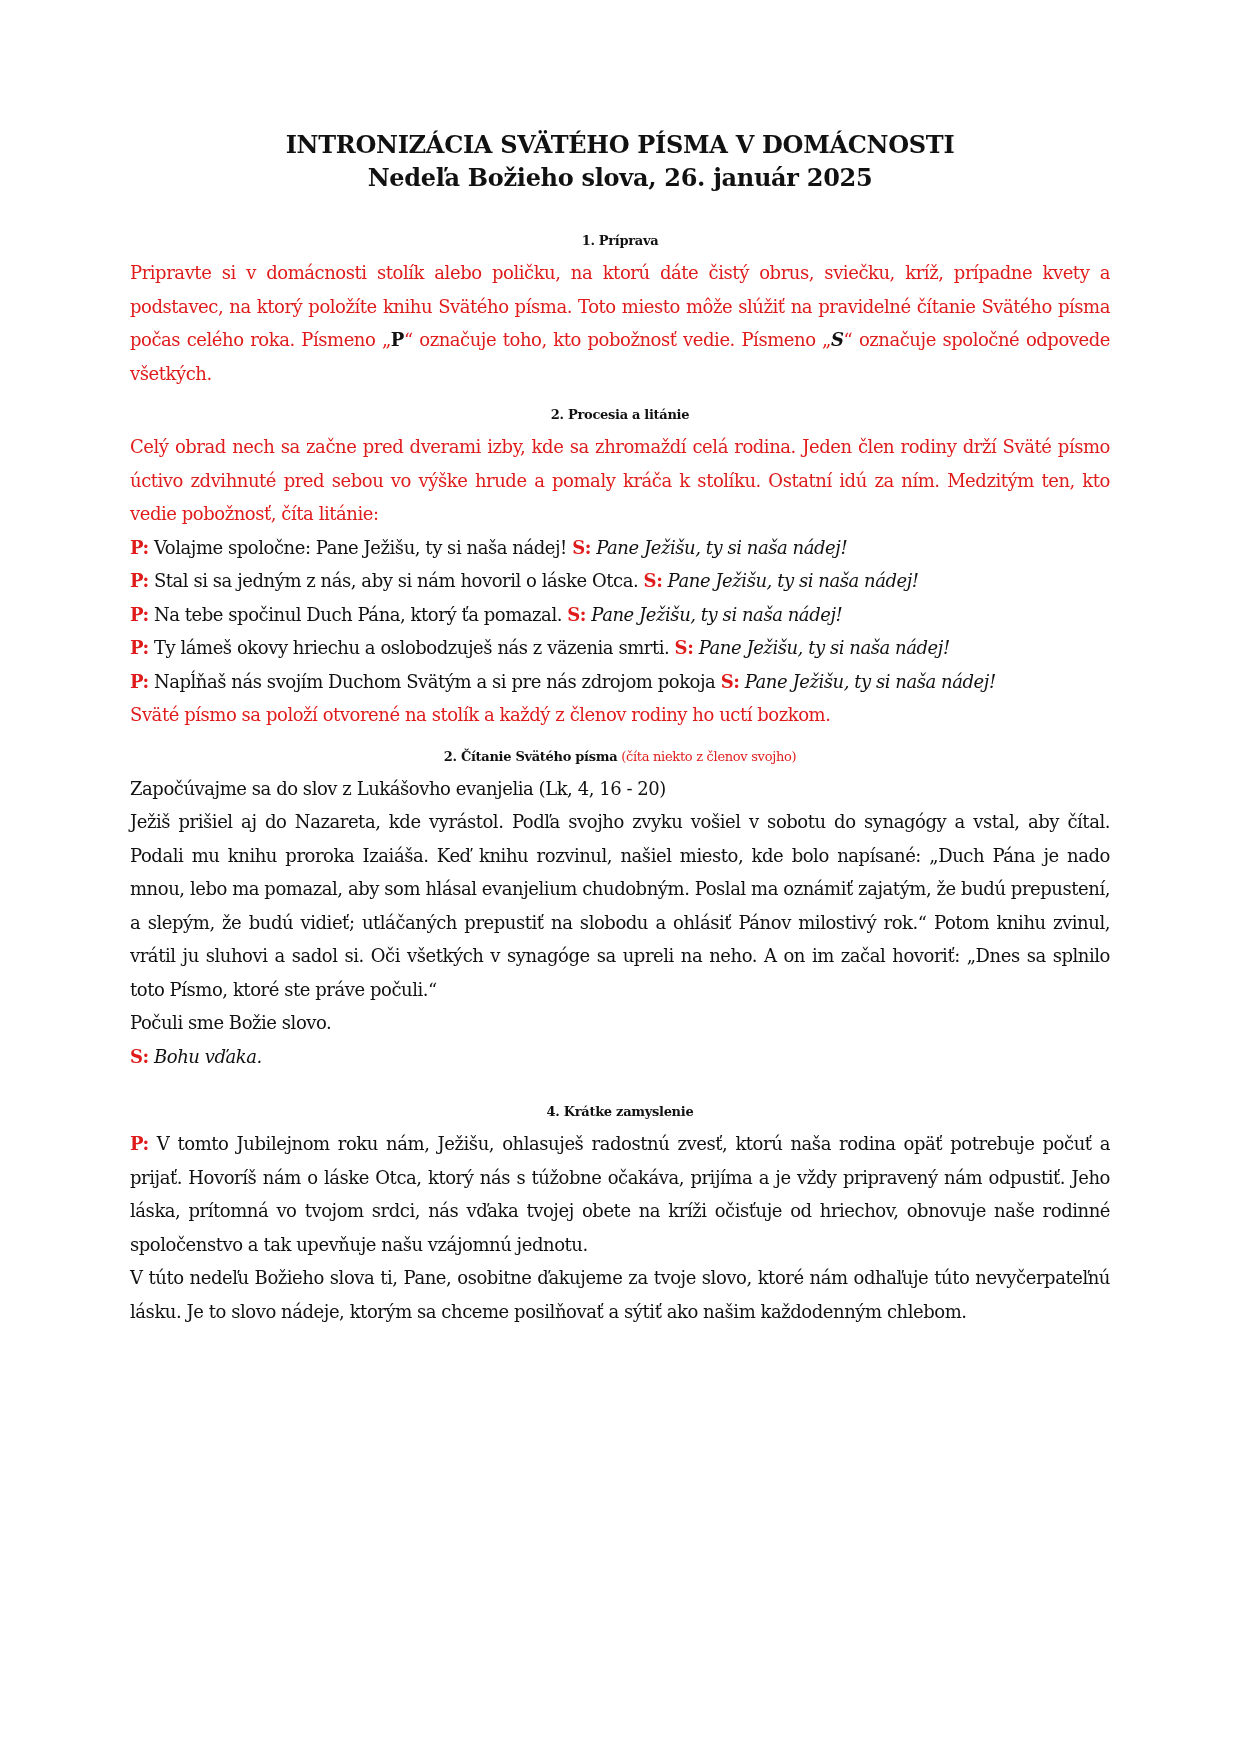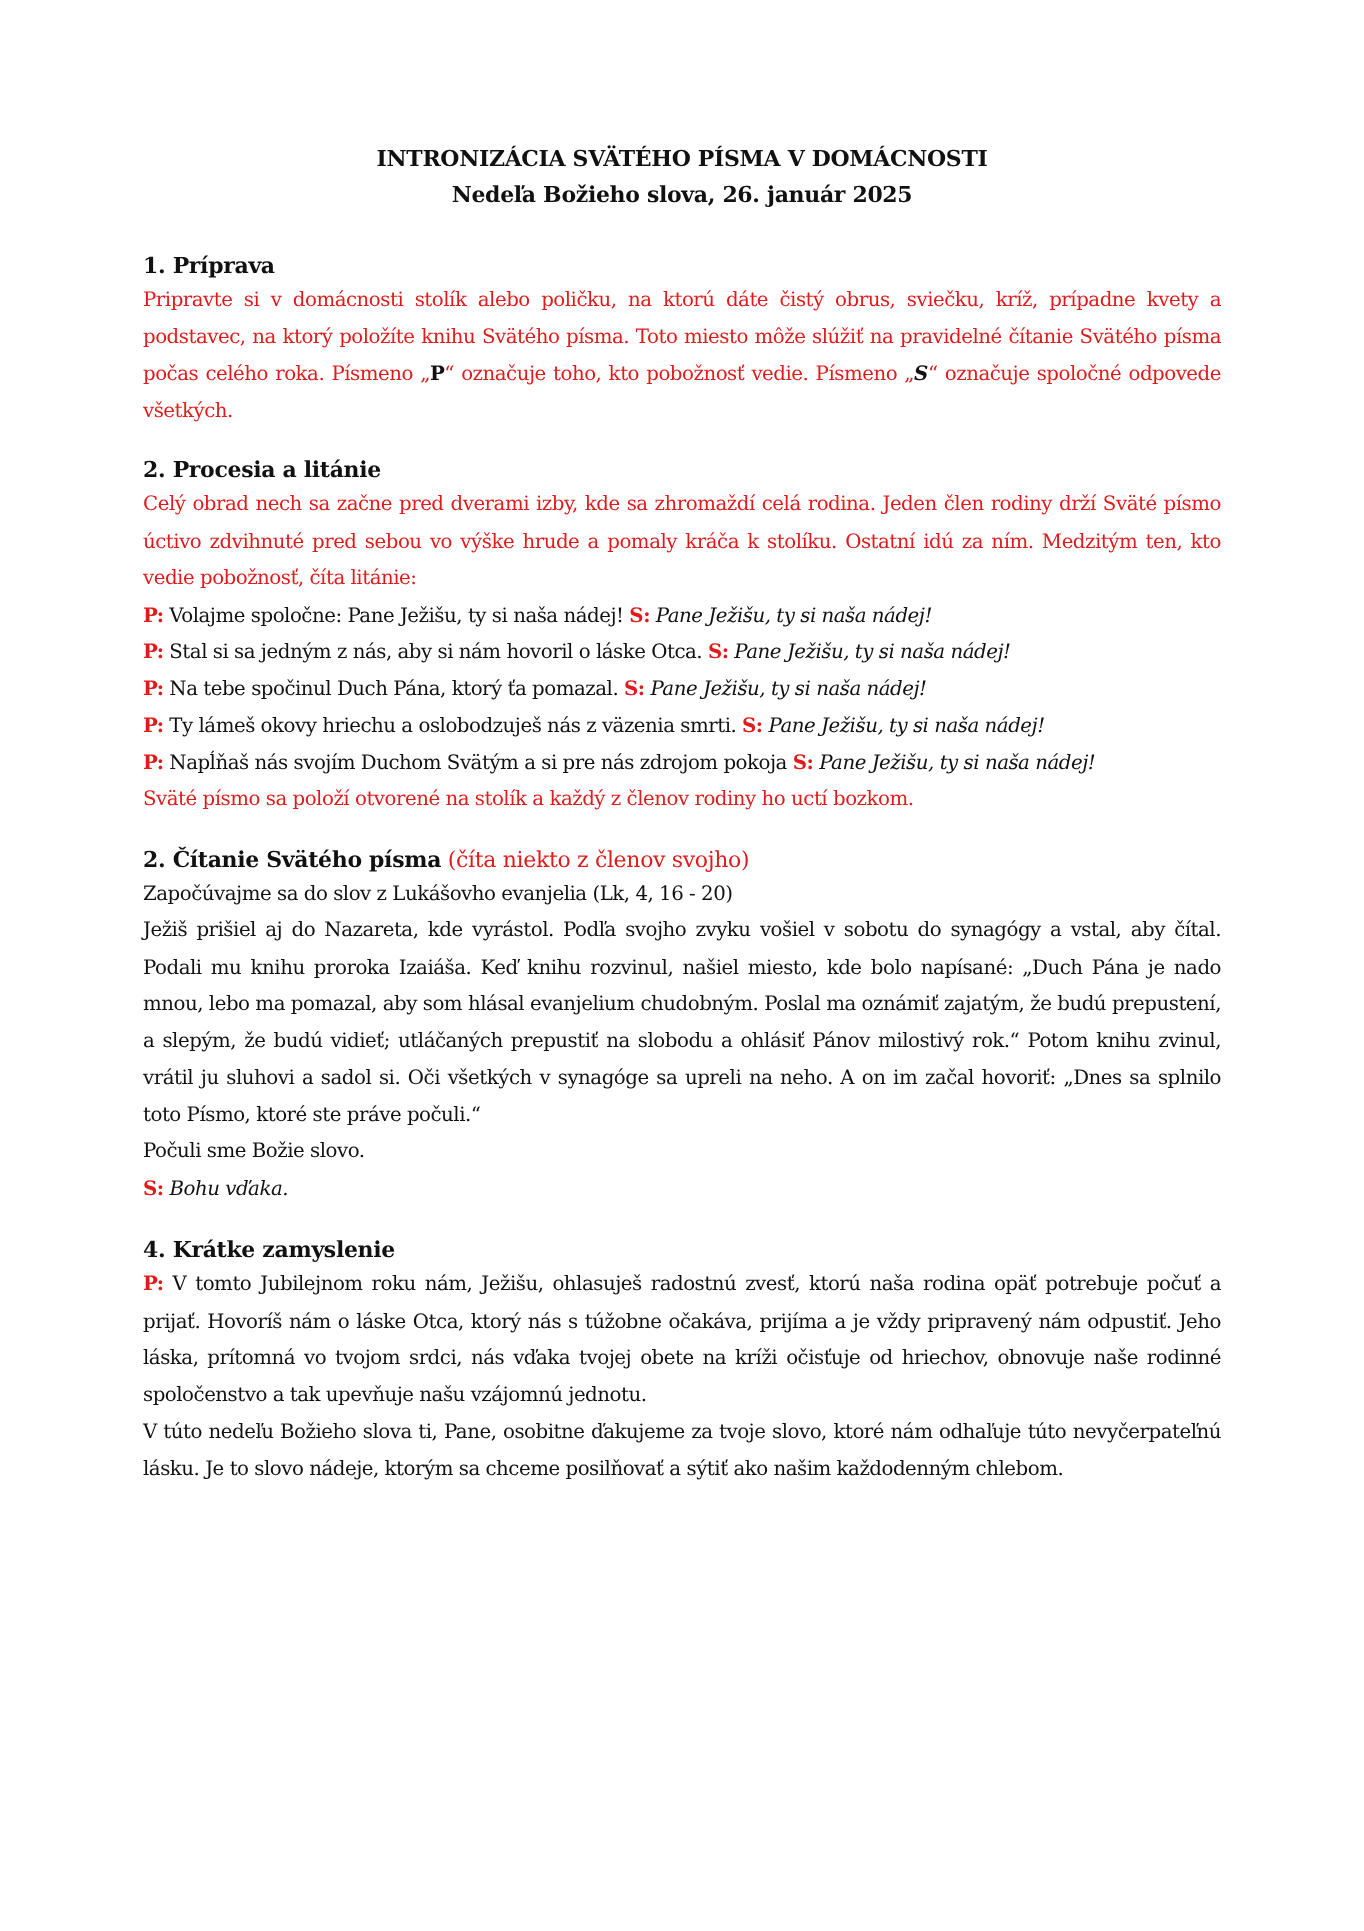--- a/index.html
+++ b/index.html
@@ -1,24 +1,24 @@
 <!DOCTYPE html>
 <html><head>
 <meta charset="utf-8">
 <style>
   html, body { margin: 0; padding: 0; background: #ffffff; }
   body { width: 1240px; height: 1755px; position: relative; overflow: hidden;
          font-family: "DejaVu Serif", "Liberation Serif", serif; color: #111111; }
   .page { position: absolute; left: 130px; top: 128px; width: 980px; }
-  .title { text-align: center; font-weight: bold; font-size: 20px; line-height: 33px; letter-spacing: -0.3px; }
-  .h { font-weight: bold; font-size: 20px; line-height: 30px; margin: 0; letter-spacing: -0.3px; }
+  .title { text-align: center; font-weight: bold; font-size: 24px; line-height: 33px; letter-spacing: -0.3px; }
+  .h { font-weight: bold; font-size: 13px; line-height: 30px; margin: 0; letter-spacing: -0.3px; text-align: center; }
   .p { font-size: 18px; line-height: 33.5px; margin: 0; text-align: justify; letter-spacing: -0.45px; }
   .red { color: #e01b1b; }
   .i { font-style: italic; }
-  .sec { margin-top: 22px; }
+  .sec { margin-top: 10px; }
   .sec1 { margin-top: 32px; }
   .nb { color: #e01b1b; font-weight: bold; }
   .blk { color: #111; font-weight: bold; }
 </style>
 </head>
 <body>
 
 <div class="page">
   <div class="title">INTRONIZÁCIA SVÄTÉHO PÍSMA V DOMÁCNOSTI</div>
   <div class="title">Nedeľa Božieho slova, 26. január 2025</div>

